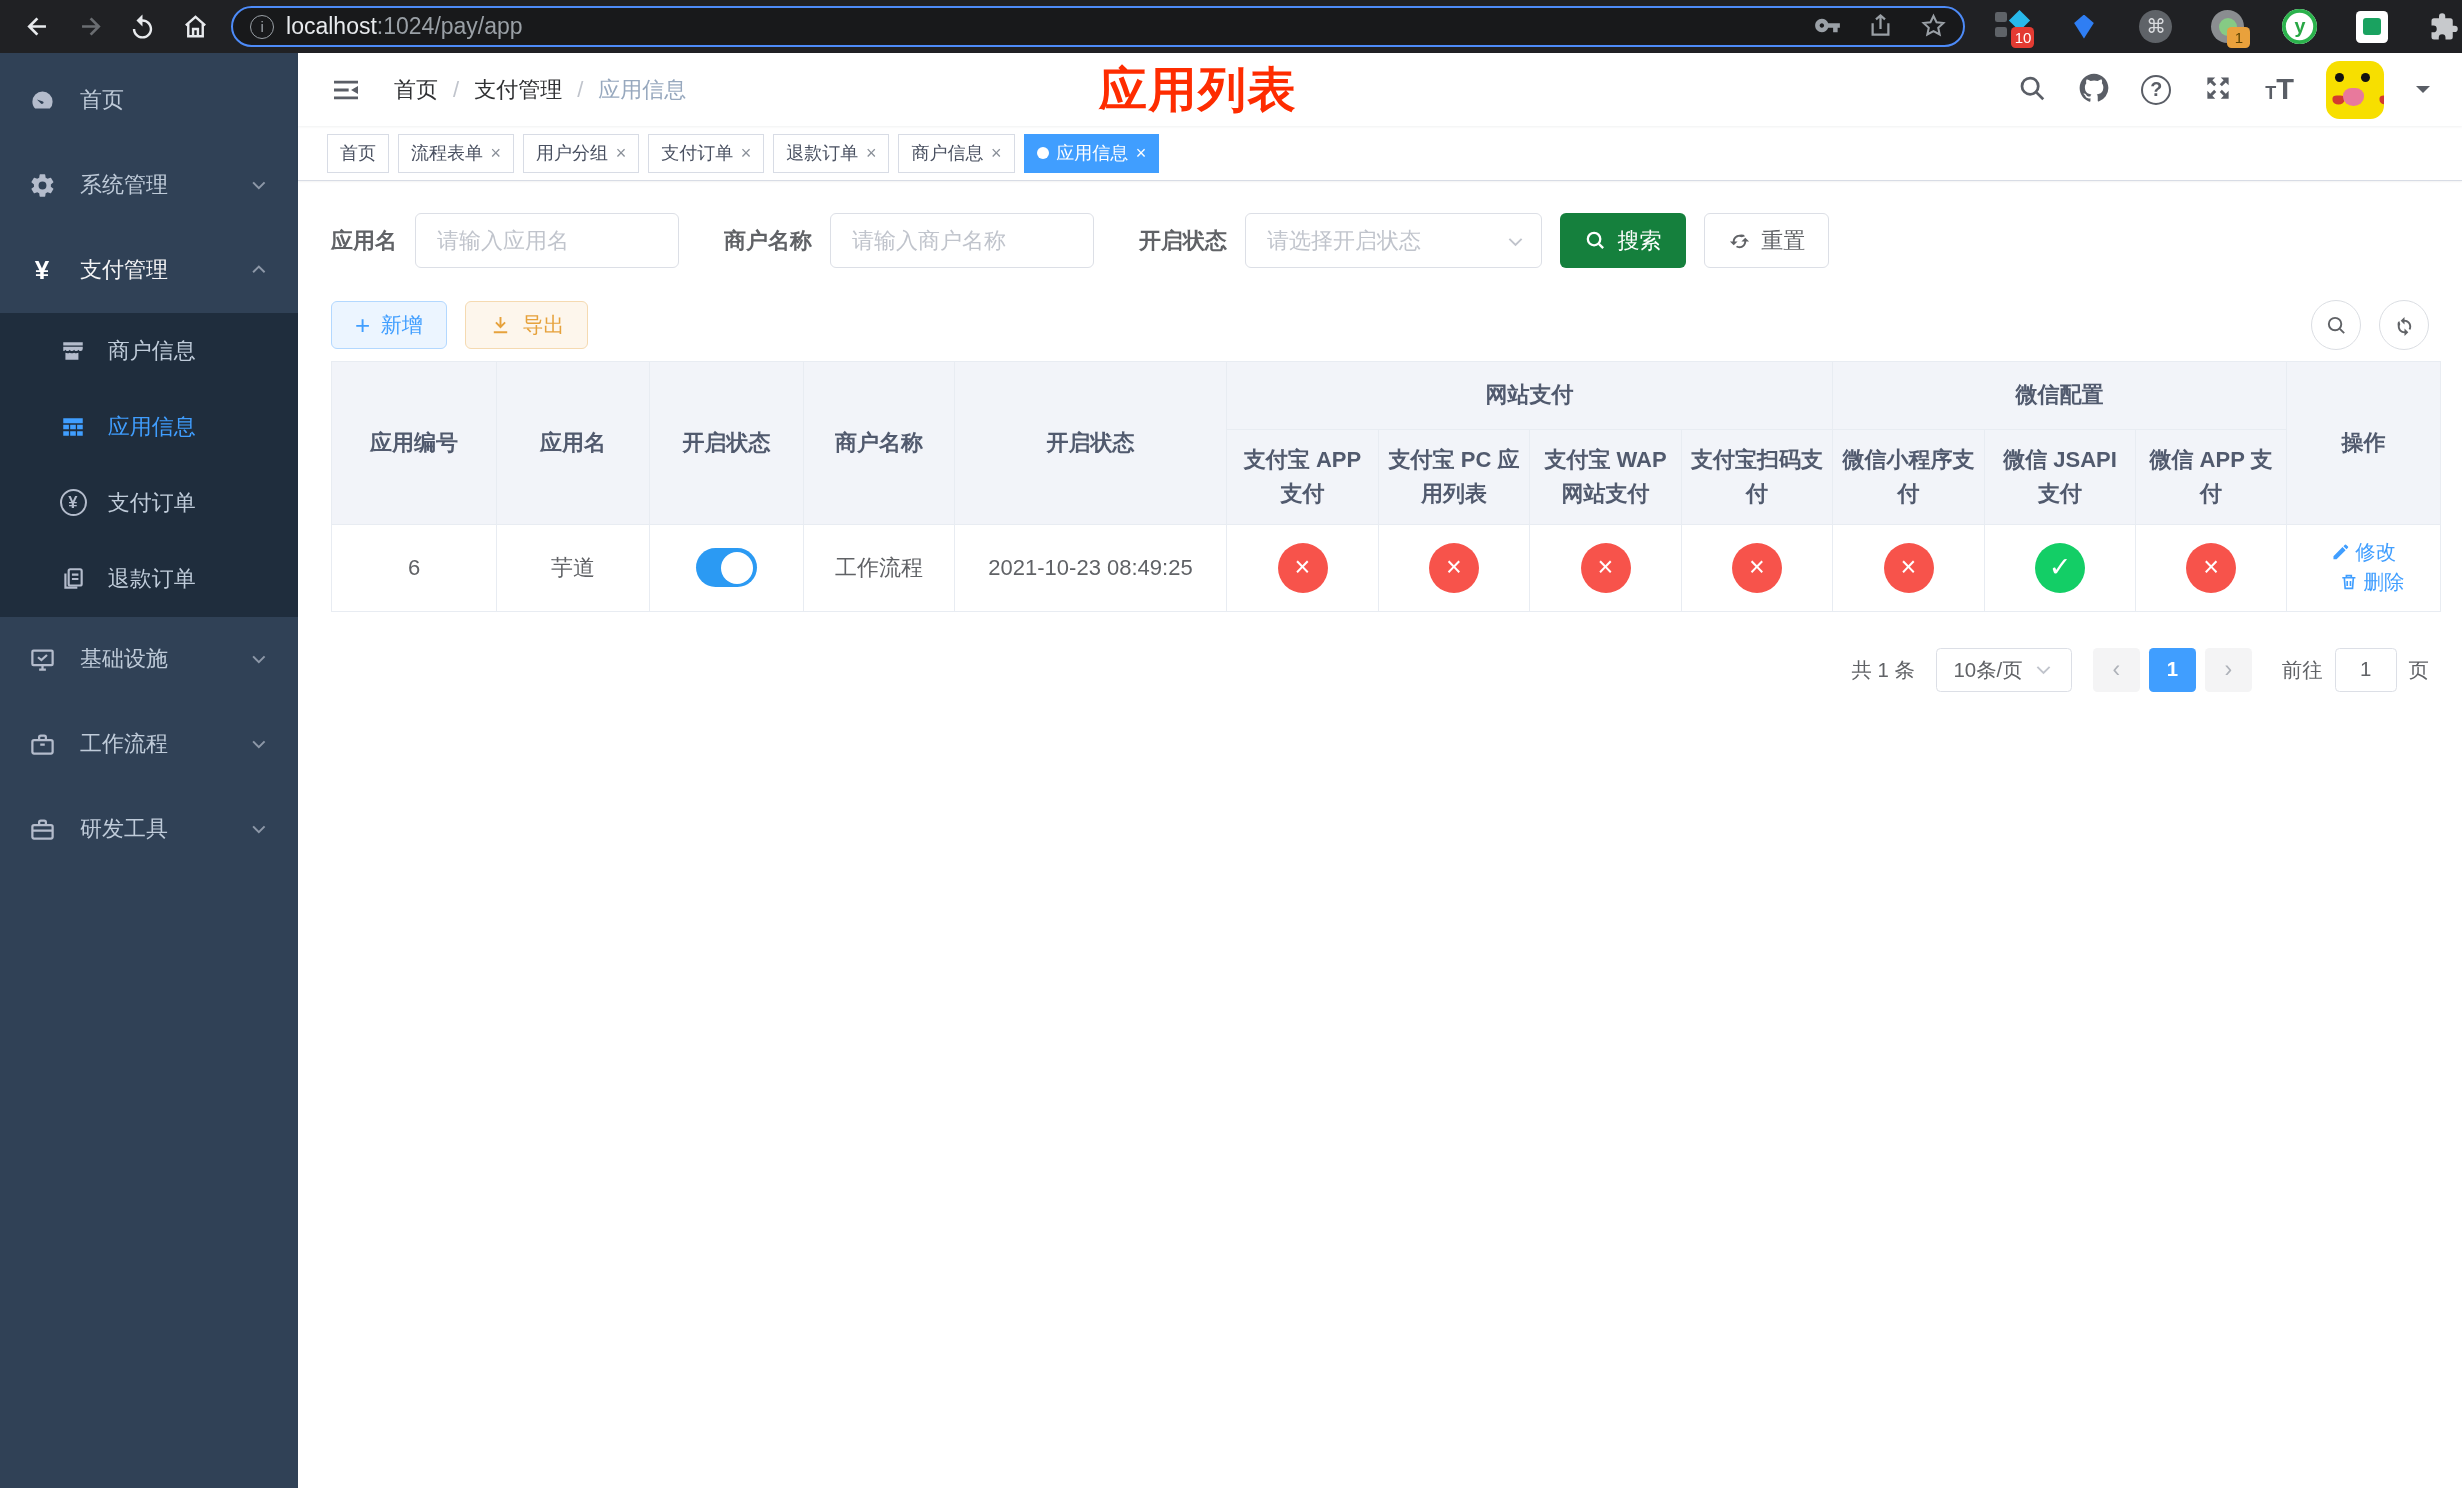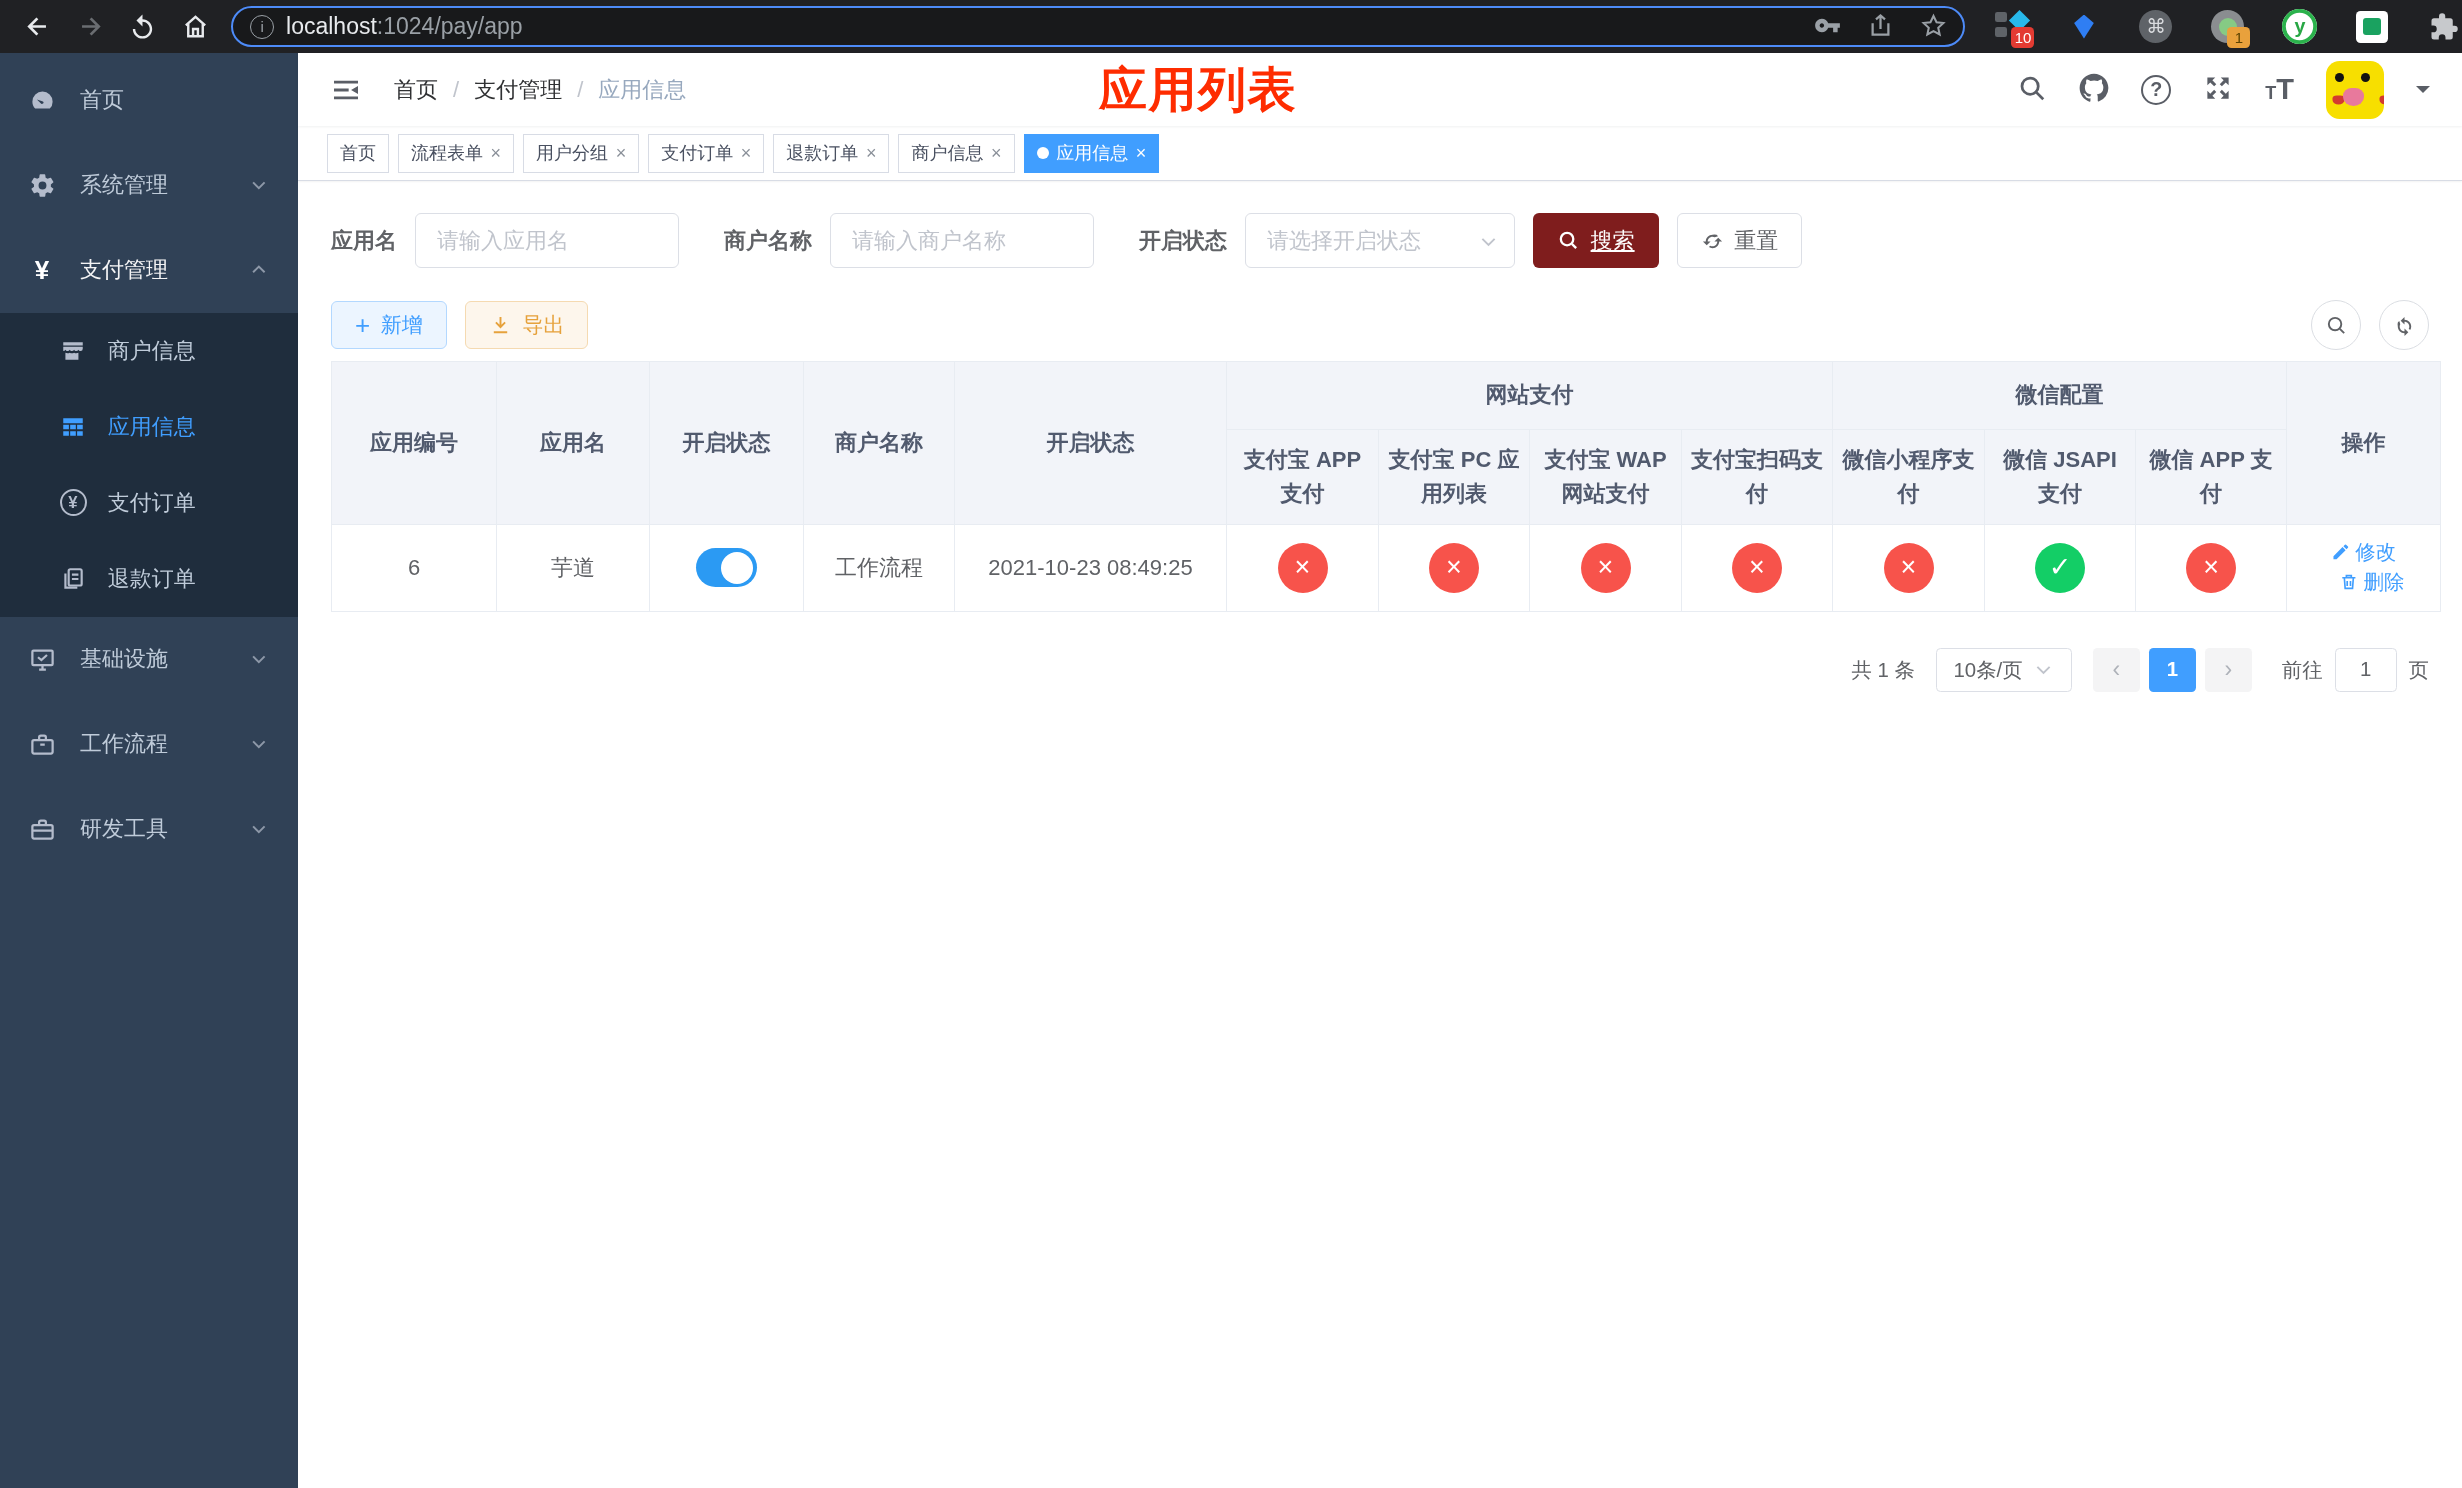--- a/index.html
+++ b/index.html
@@ -116,28 +116,28 @@
 
   .content { padding:0 33px; flex:1; }
 
   
   .filters { margin-top:32px; display:flex; align-items:center; font-size:22px; color:#606266; }
   .f-label { font-weight:700; margin-right:18px; white-space:nowrap; }
   .f-input { width:264px; height:55px; border:1.5px solid #dcdfe6; border-radius:6px; padding:0 21px; font-size:22px;
              color:#606266; font-family:inherit; outline:none; background:#fff; }
   .f-input::placeholder { color:#c0c4cc; }
   .f-group { display:flex; align-items:center; margin-right:45px; }
-  .f-select { width:270px; height:55px; border:1.5px solid #dcdfe6; border-radius:6px; padding:0 45px 0 21px;
+  .f-select { width:297px; height:55px; border:1.5px solid #dcdfe6; border-radius:6px; padding:0 45px 0 21px;
               display:flex; align-items:center; color:#c0c4cc; position:relative; background:#fff; cursor:pointer; }
   .f-select .sel-chev { position:absolute; right:15px; top:16.7px; color:#c0c4cc; }
   .sel-chev svg { width:21px; height:21px; }
   .btn { height:55px; border-radius:6px; font-size:22px; display:inline-flex; align-items:center; gap:10.6px;
          padding:0 23px; cursor:pointer; border:1.5px solid transparent; font-family:inherit; }
   .btn svg { width:23px; height:23px; }
-  .btn-primary { background:#7f1d1d; color:#fff;text-decoration:underline; }
+  .btn-primary { background:#15803d; color:#fff; }
   .btn-plain { background:#fff; border-color:#dcdfe6; color:#606266; }
   .btn-search { margin-left:9px; }
   .btn-reset { margin-left:18px; }
 
   
   .toolbar { margin-top:32px; display:flex; align-items:center; }
   .btn-sm { height:48px; font-size:21px; }
   .btn-add { background:#ecf5ff; border-color:#b3d8ff; color:#409eff; }
   .btn-add .plus { font-size:26px; line-height:1; }
   .btn-export { background:#fdf6ec; border-color:#f5dab1; color:#e6a23c; margin-left:18px; }

